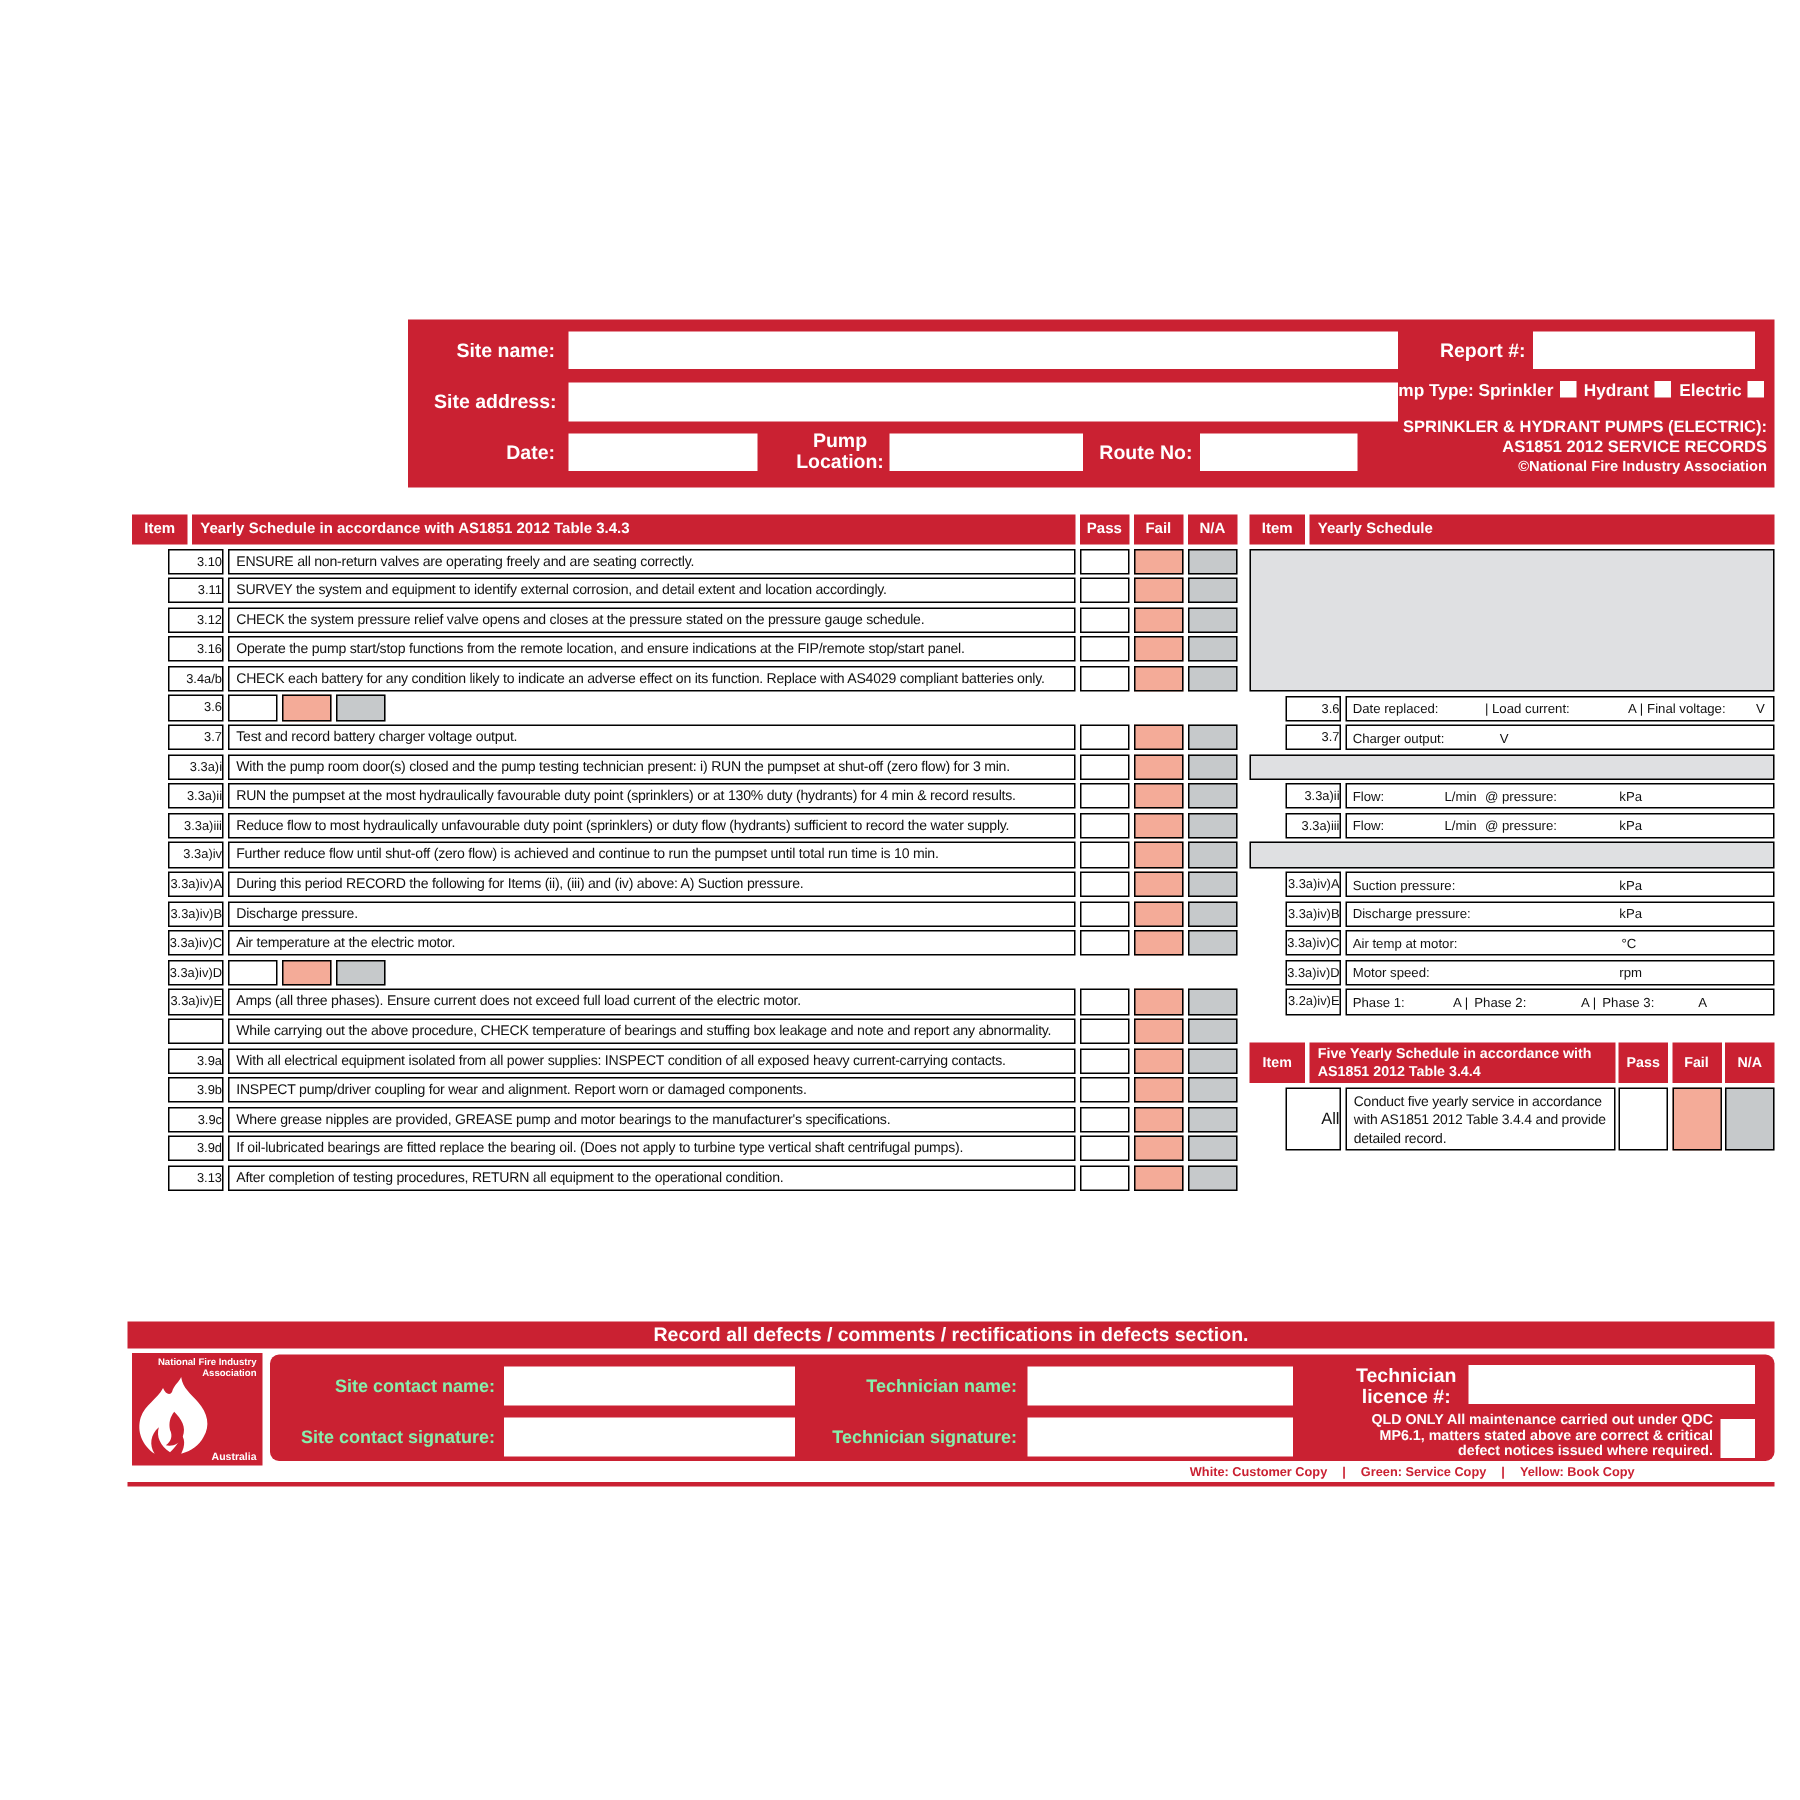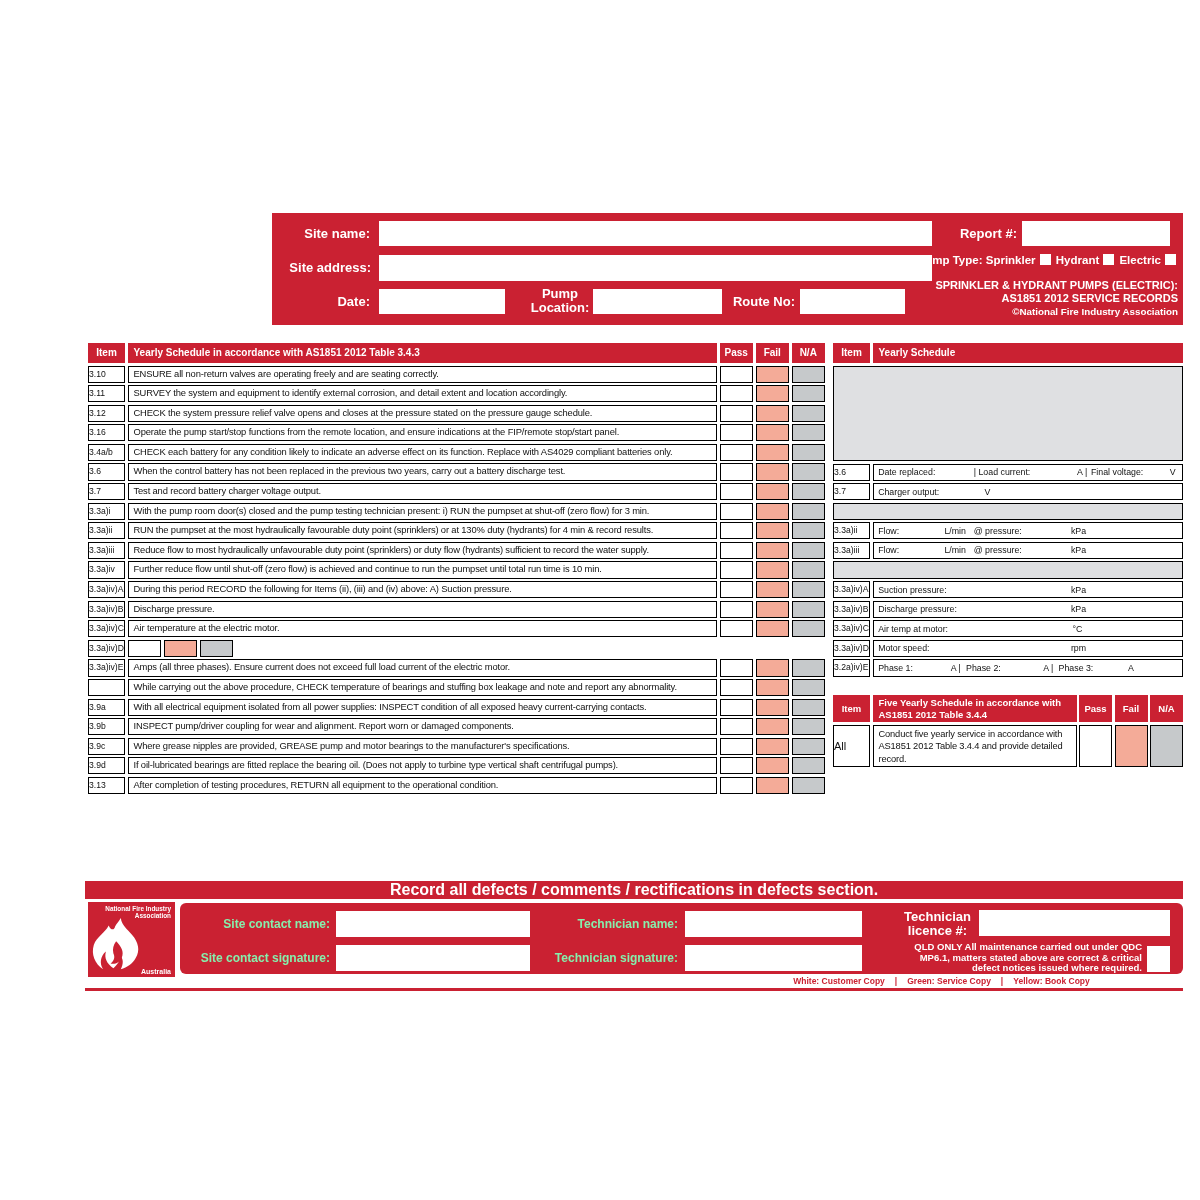--- a/index.html
+++ b/index.html
@@ -18,21 +18,21 @@
              line-height:13px;text-align:right;}
   .hdr-title .t3{font-size:9.8px;}
 
   
   .tbl{position:absolute;}
   .t-row{display:flex;gap:var(--gap);margin-top:var(--gap);}
   .t-row.first{margin-top:0;}
   .cell{box-sizing:border-box;border:1.5px solid #000;background:#fff;height:var(--cell-h);}
   .hcell{box-sizing:border-box;background:var(--red);color:#fff;font-weight:bold;font-size:10px;
          height:20px;line-height:20px;border:none;}
-  .c-item{width:37px;flex:0 0 37px;text-align:left;font-size:8.6px;line-height:14px;white-space:nowrap;overflow:visible;}
+  .c-item{width:37px;flex:0 0 37px;text-align:right;font-size:8.6px;line-height:14px;white-space:nowrap;overflow:visible;margin-left:24px;}
   .c-text{flex:1;font-size:9.4px;line-height:14px;padding-left:5px;letter-spacing:-0.15px;
           white-space:nowrap;overflow:hidden;}
   .c-mark{width:33.5px;flex:0 0 33.5px;}
   .c-mark.fail{background:var(--salmon);}
   .c-mark.na{background:var(--na);}
   .h-item{width:37px;flex:0 0 37px;text-align:center;}
   .h-text{flex:1;padding-left:6px;}
   .h-mark{width:33.5px;flex:0 0 33.5px;text-align:center;}
   .yearly{left:88px;top:343px;width:737px;}
 
@@ -48,21 +48,21 @@
   .five .h-item,.five .h-mark{line-height:27px;}
   .five .h-text{padding-top:2px;box-sizing:border-box;}
   .five .cell{height:42px;}
   .five .c-item{line-height:40px;font-size:11px;}
   .five .c-text{white-space:normal;line-height:12.5px;padding:2px 4px 0 5px;font-size:9.3px;}
   .five .h-mark{width:33px;flex:0 0 33px;}
   .five .c-mark{width:33px;flex:0 0 33px;}
 
   
   .defects{left:85px;top:881px;width:1098px;height:18px;background:var(--red);color:#fff;
-           font-weight:bold;font-size:16px;text-align:center;line-height:18px;}
+           font-weight:bold;font-size:13px;text-align:center;line-height:18px;}
 
   
   .logo{left:88px;top:902px;width:87px;height:75px;background:var(--red);color:#fff;}
   .logo .l-top{position:absolute;top:3px;left:3px;right:4px;text-align:right;font-weight:bold;
                font-size:6.4px;line-height:7px;}
   .logo .l-aus{position:absolute;bottom:2px;right:4px;font-weight:bold;font-size:7px;}
   .logo svg{position:absolute;left:2px;bottom:6px;}
 
   
   .foot{left:180px;top:903px;width:1003px;height:71px;background:var(--red);border-radius:6px;}
@@ -154,21 +154,20 @@
         </div>
         <div class="t-row">
           <div class="cell c-item">3.4a/b</div>
           <div class="cell c-text">CHECK each battery for any condition likely to indicate an adverse effect on its function. Replace with AS4029 compliant batteries only.</div>
           <div class="cell c-mark pass"></div>
           <div class="cell c-mark fail"></div>
           <div class="cell c-mark na"></div>
         </div>
         <div class="t-row">
           <div class="cell c-item">3.6</div>
-          <div class="cell c-text">When the control battery has not been replaced in the previous two years, carry out a battery discharge test.</div>
           <div class="cell c-mark pass"></div>
           <div class="cell c-mark fail"></div>
           <div class="cell c-mark na"></div>
         </div>
         <div class="t-row">
           <div class="cell c-item">3.7</div>
           <div class="cell c-text">Test and record battery charger voltage output.</div>
           <div class="cell c-mark pass"></div>
           <div class="cell c-mark fail"></div>
           <div class="cell c-mark na"></div>

